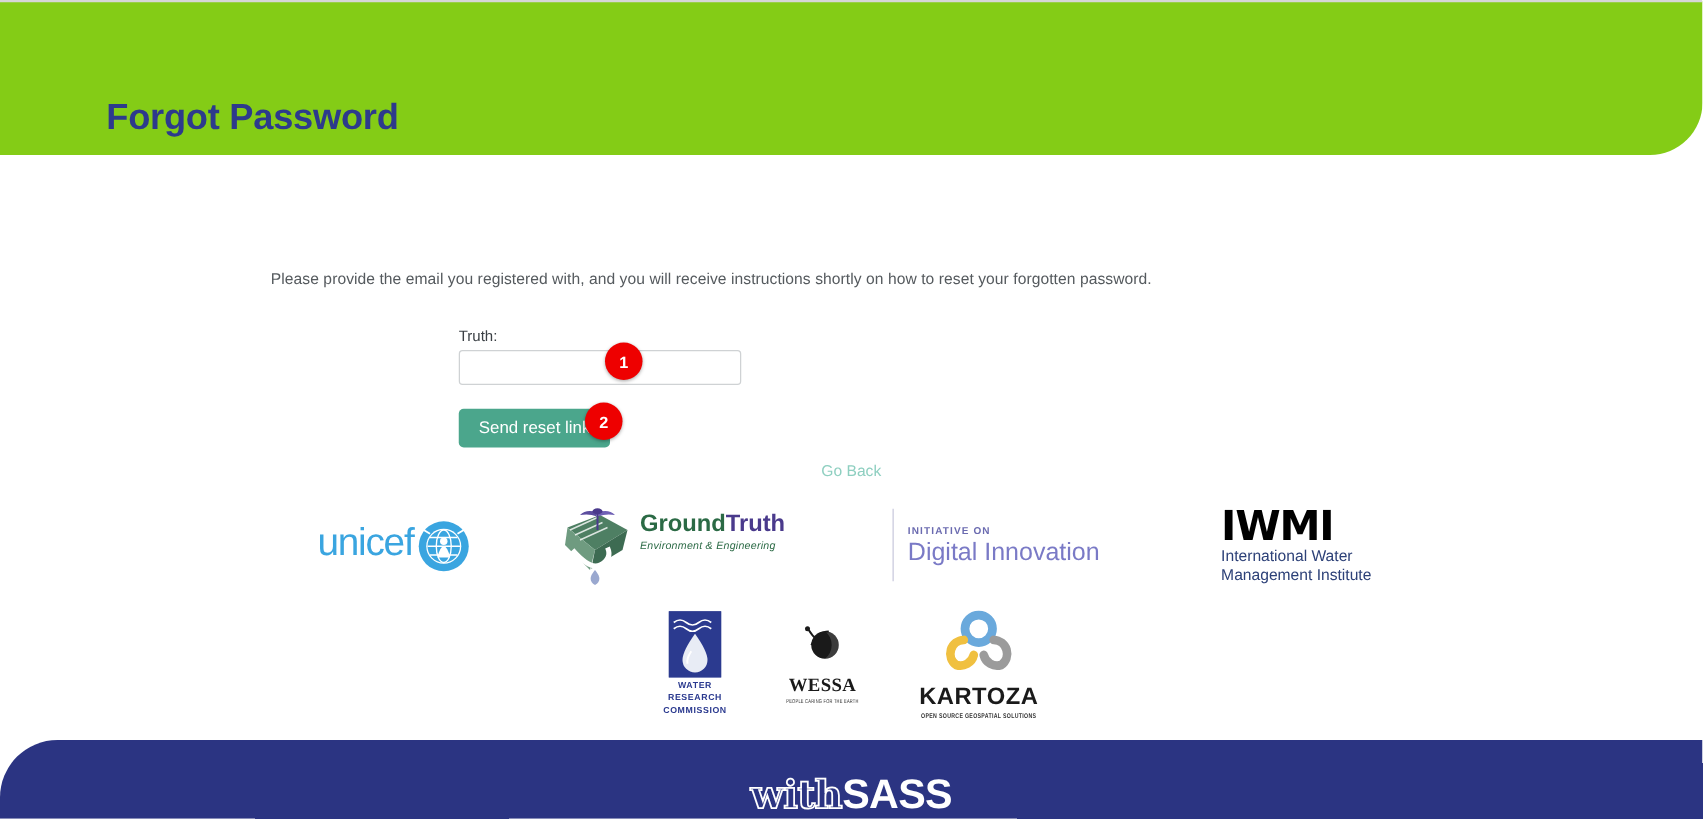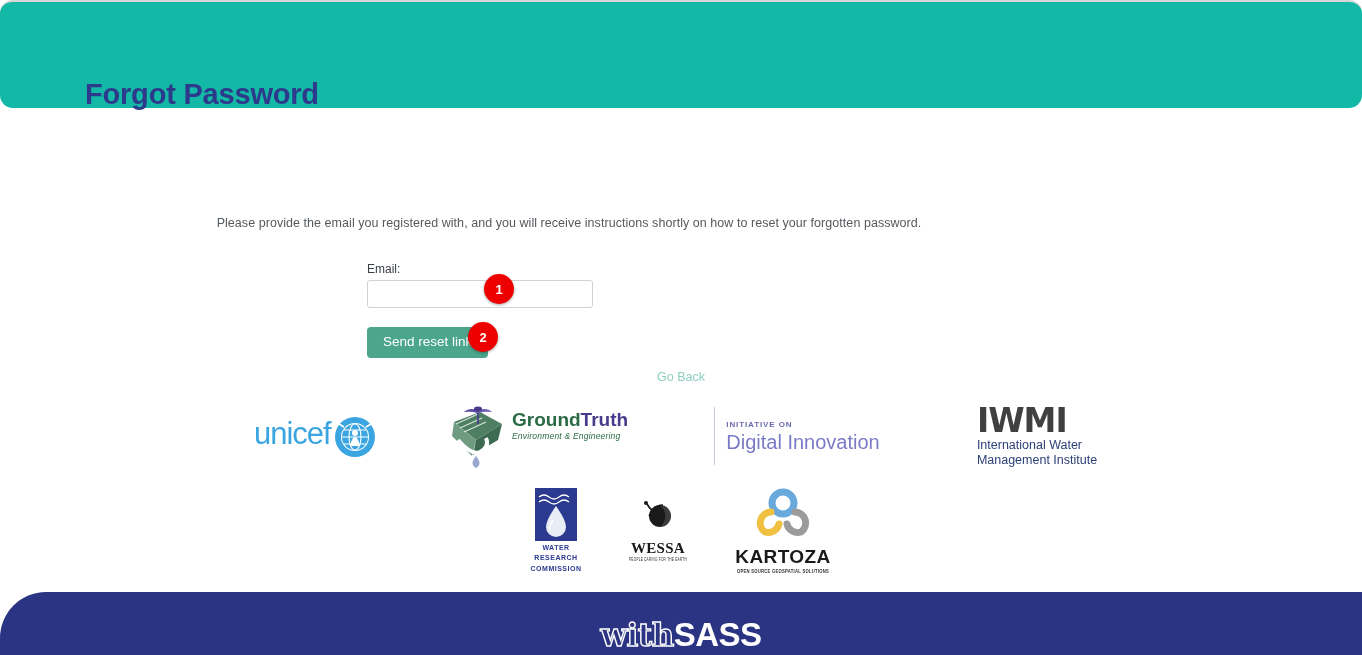--- a/index.html
+++ b/index.html
@@ -15,26 +15,25 @@
     font-family: "Liberation Sans", sans-serif;
     -webkit-font-smoothing: antialiased;
   }
 
   
   .header-banner {
     position: absolute;
     top: 0;
     left: 0;
     width: 1362px;
-    height: 108px;
-    background: #14b8a6;
+    height: 124px;
+    background: #84cc16;
     border-top: 2px solid #d6d6d6;
     border-bottom-right-radius: 42px;
     box-sizing: border-box;
-    border-radius: 13px;
   }
   .page-title {
     position: absolute;
     left: 85px;
     top: 76px;
     font-size: 29px;
     font-weight: bold;
     color: #2d3a8c;
     letter-spacing: -0.2px;
   }
@@ -201,21 +200,21 @@
     font-size: 20px;
     color: #7a7ac6;
     line-height: 1;
   }
 
   
   .iwmi { width: 142px; height: 70px; position: relative; text-align: left; }
   .iwmi-mark {
     font-size: 33px;
     font-weight: bold;
-    color: #404040;
+    color: #000000;
     letter-spacing: -1px;
     line-height: 1;
     font-family: "DejaVu Sans", sans-serif;
   }
   .iwmi-sub {
     font-size: 12.5px;
     color: #2d4178;
     line-height: 1.2;
     margin-top: 1px;
   }
@@ -313,21 +312,21 @@
 
 <div class="header-banner">
   <div class="page-title">Forgot Password</div>
 </div>
 
 <div class="main-content">
 
   <div class="instruction-text">Please provide the email you registered with, and you will receive instructions shortly on how to reset your forgotten password.</div>
 
   <div class="form-area">
-    <label class="field-label">Email:</label>
+    <label class="field-label">Truth:</label>
     <input class="email-input" type="text" placeholder="" style="">
     <button class="send-btn">Send reset link</button>
   </div>
 
   <a class="go-back" href="#">Go Back</a>
 
   <div class="logo-row logo-row-1">
 
     <div class="logo unicef">
       <div class="unicef-word">unicef</div>

